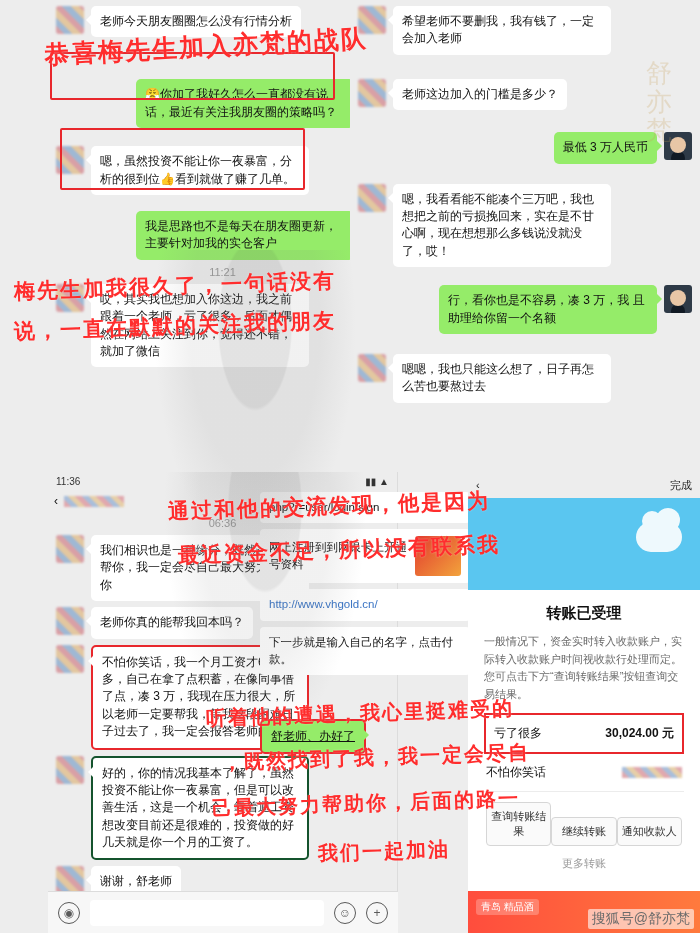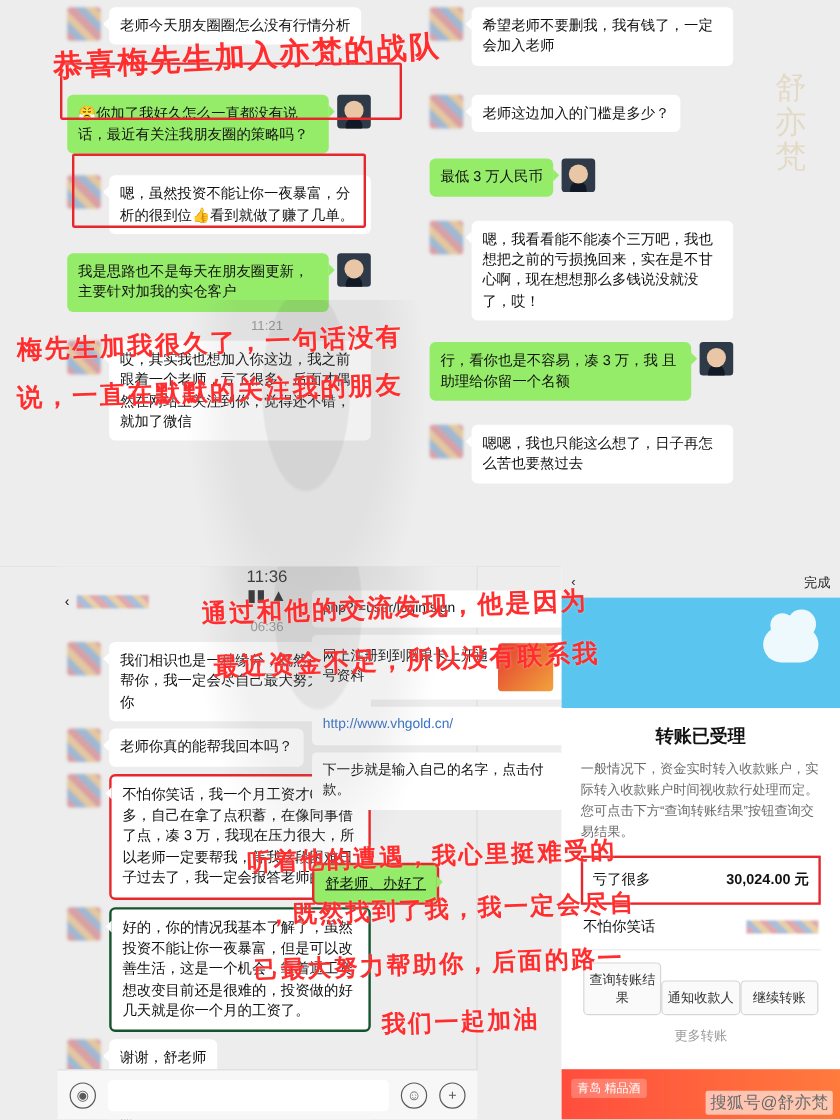--- a/index.html
+++ b/index.html
@@ -26,21 +26,21 @@
     background:#ededed;
     overflow:hidden;
   }
   .col { position:absolute; top:0; }
   .col-left { left:0; width:350px; height:100%; background:#ededed; border-right:1px solid #dcdcdc;margin-left:48px;}
   .col-right { left:350px; width:350px; height:100%; background:#ededed; }
 
   
   .row { display:flex; margin:6px 8px; align-items:flex-start; }
   .row.left { justify-content:flex-start; }
-  .row.right { }
+  .row.right { justify-content:flex-end; }
   .avatar {
     width:28px; height:28px; border-radius:3px; flex:0 0 28px;
     background:linear-gradient(160deg,#6fa8c9,#d8c8b4);
     overflow:hidden; position:relative;
   }
   .avatar.blur {
     background:repeating-linear-gradient(45deg,#d9a0a6 0 6px,#9fb8d4 6px 12px,#e3c7a0 12px 18px);
     filter:blur(1.2px);
   }
   .avatar.person {
@@ -96,21 +96,21 @@
   }
   .wm-badge {
     position:absolute; right:28px; top:60px; opacity:.25;
     font-family:"Liberation Serif", serif; color:#c8a15a; font-size:26px; line-height:1.1;
     text-align:center; pointer-events:none;
   }
 
   
   .status-bar {
     height:18px; background:#ededed; display:flex; align-items:center;
-    justify-content:space-between; padding:0 8px; font-size:14px; color:#333;flex-direction:column;
+    justify-content:space-between; padding:0 8px; font-size:10px; color:#333;
   }
   .mini-head { height:22px; background:#ededed; display:flex; align-items:center; padding:0 6px; gap:6px;}
   .dot3 { margin-left:auto; letter-spacing:2px; color:#333; }
 
   
   .input-bar {
     position:absolute; left:0; bottom:0; width:350px; height:42px;
     background:#f7f7f7; border-top:1px solid #dcdcdc;
     display:flex; align-items:center; gap:10px; padding:0 10px;
   }
@@ -329,22 +329,22 @@
             <span>亏了很多</span>
             <span class="tr-amount">30,024.00 元</span>
           </div>
         </div>
         <div class="tr-rowline">
           <span>不怕你笑话</span>
           <span class="blurname"></span>
         </div>
         <div class="tr-btns">
           <div class="tr-btn">查询转账结果</div>
+          <div class="tr-btn">继续转账</div>
           <div class="tr-btn">通知收款人</div>
-          <div class="tr-btn">继续转账</div>
         </div>
         <div class="tr-more">更多转账</div>
       </div>
       <div class="ad">
         <span class="ad-badge">青岛 精品酒</span>
 
       </div>
     </div>
 
     <div class="watermark" style="left:150px; top:-40px;"></div>

